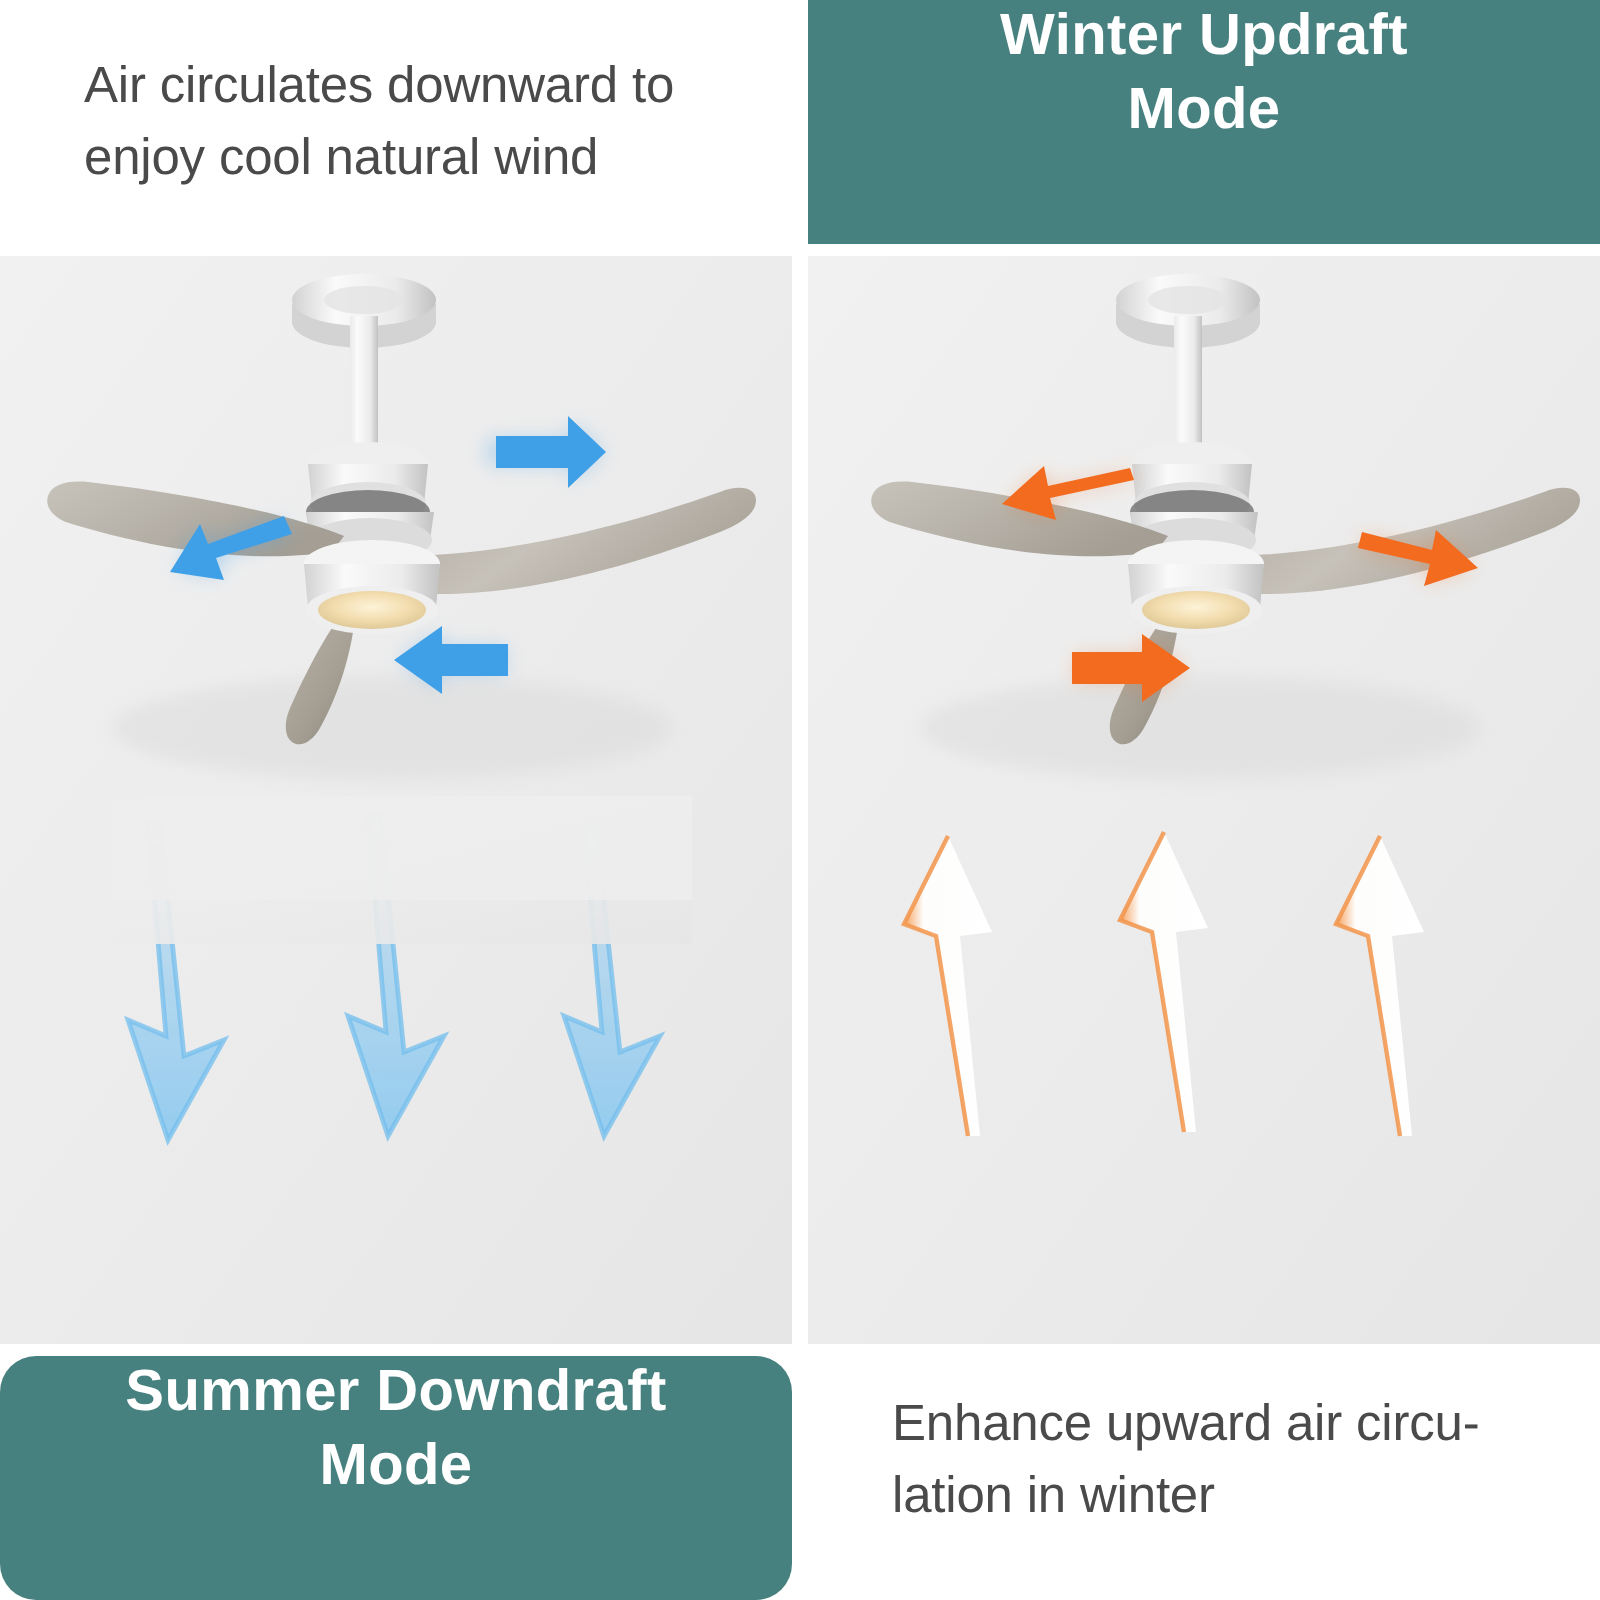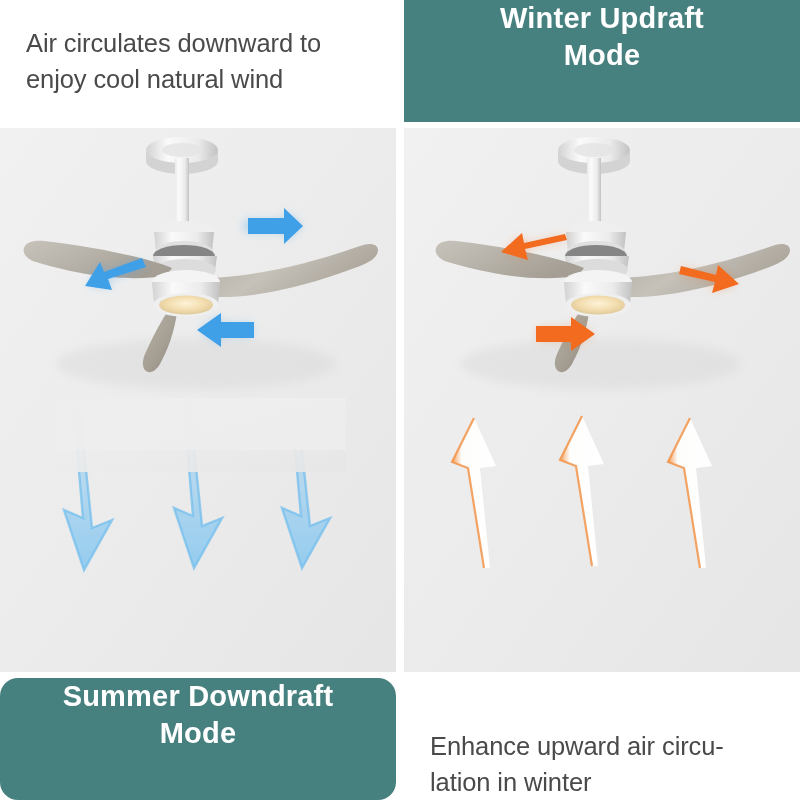--- a/index.html
+++ b/index.html
@@ -20,30 +20,30 @@
   
   .cell{position:relative;overflow:hidden;}
   .cap-plain{
     grid-column:1;grid-row:1;
     background:#ffffff;
     display:flex;align-items:center;
     padding:0 26px;
     box-sizing:border-box;
   }
   .cap-plain p, .cap-plain2 p{
-    margin:0;
+    margin:16px;
     font-size:25.5px;
     line-height:1.42;
     color:#4a4a4a;
     letter-spacing:-0.1px;
   }
   .cap-plain2{
     grid-column:3;grid-row:5;
     background:#ffffff;
-    display:flex;align-items:flex-end;
+    display:flex;align-items:flex-start;
     padding:0 26px;
     box-sizing:border-box;
   }
   .cap-teal{
     background:#47817f;
     display:flex;align-items:flex-start;justify-content:center;
     text-align:center;
     box-sizing:border-box;
     padding:0 14px;
   }

